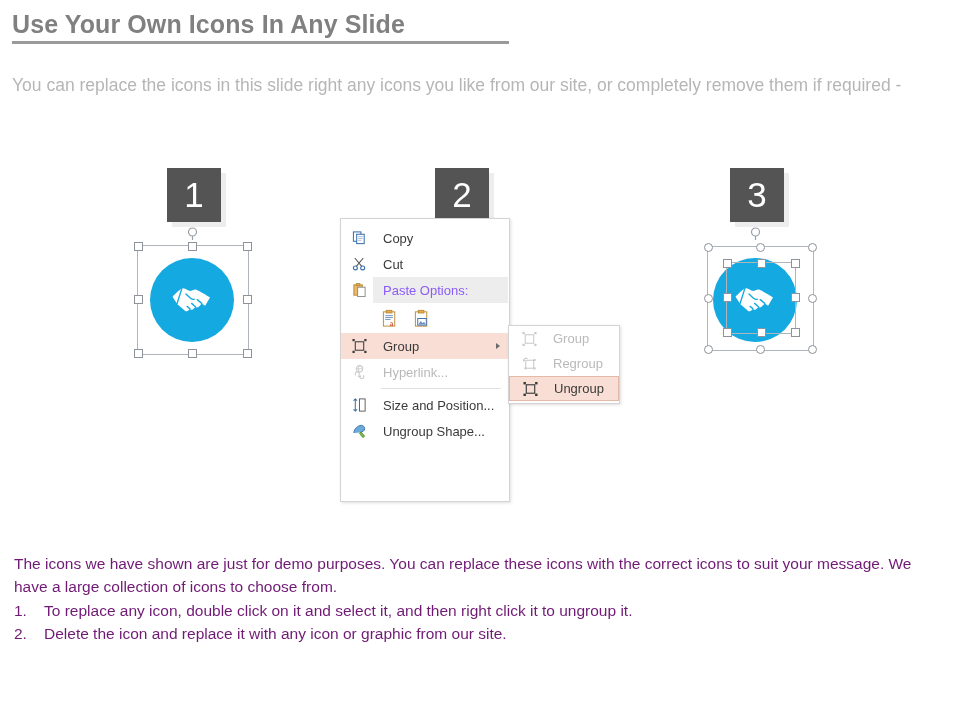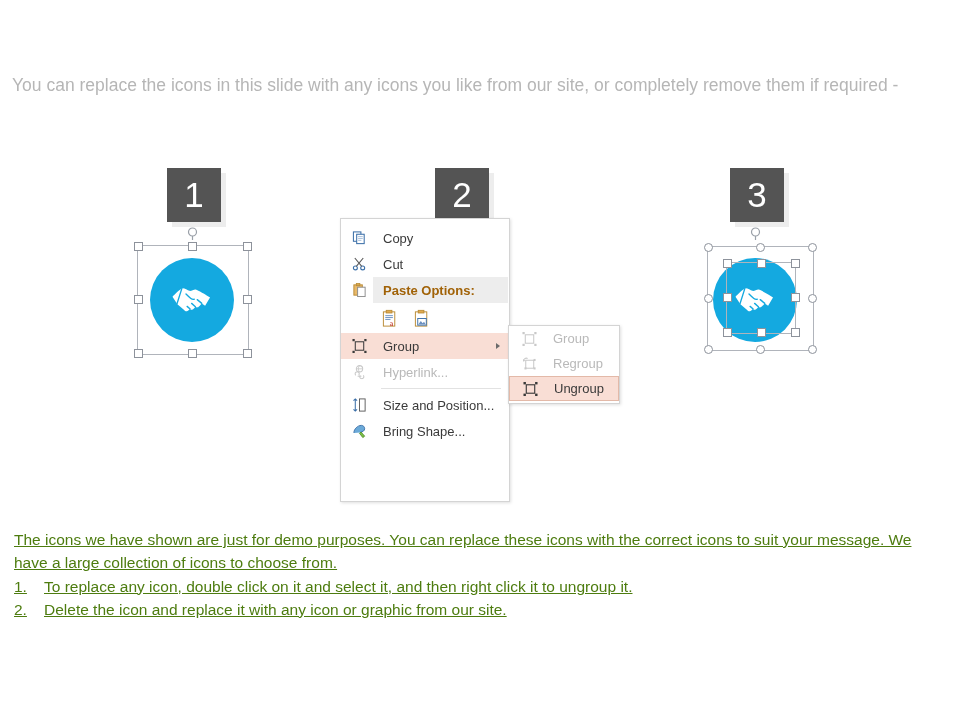--- a/index.html
+++ b/index.html
@@ -55,21 +55,21 @@
     border:1px solid #d4d4d4;
     box-shadow:1px 1px 3px rgba(0,0,0,.13);
   }
   .ctx-row{
     position:relative;display:flex;align-items:center;
     height:26px;font-size:13px;color:#3a3a3a;
     padding-left:42px;box-sizing:border-box;white-space:nowrap;
   }
   .ctx-row.dim{color:#b9b9b9;}
   .ctx-row.hl{background:#f9ded5;}
-  .ctx-row.hdr{font-weight:bold;color:#a16207;text-align:center;}
+  .ctx-row.hdr{font-weight:normal;color:#8b5cf6;text-align:center;}
   .ctx-row .ico{
     position:absolute;left:10px;top:50%;transform:translateY(-50%);
     width:17px;height:17px;display:flex;align-items:center;justify-content:center;
   }
   .ctx-row .ico svg{display:block;}
   .ctx-row .arrow{
     position:absolute;right:9px;top:50%;transform:translateY(-50%);
     width:0;height:0;border-left:4px solid #6b6b6b;
     border-top:3.5px solid transparent;border-bottom:3.5px solid transparent;
   }
@@ -90,34 +90,38 @@
     border:1px solid #d4d4d4;box-shadow:1px 1px 3px rgba(0,0,0,.13);
   }
   .submenu .ctx-row{height:25px;padding-left:44px;}
   .submenu .ctx-row.hl{
     background:#f9ded5;border:1px solid #e3b9a8;box-sizing:border-box;
   }
   .submenu .ctx-row .ico{left:12px;}
 
   
   .footer{
-    position:absolute;left:14px;top:528px;width:932px;
-    font-size:15.5px;color:#4d7c0f;line-height:1.5;text-decoration:underline;
+    position:absolute;left:14px;top:552px;width:932px;
+    font-size:15.5px;color:#701a75;line-height:1.5;
   }
   .footer p{margin:0;}
   .footer .li{display:flex;}
   .footer .li .num{width:30px;flex:none;}
 </style>
 </head>
 <body>
 
 <div class="slide">
 
-
-  <div class="subtitle">You can replace the icons in this slide with any icons you like from our site, or completely remove them if required -</div>
+  <div class="title-wrap">
+    <div class="title">Use Your Own Icons In Any Slide</div>
+    <div class="title-rule"></div>
+  </div>
+
+  <div class="subtitle">You can replace the icons in this slide right any icons you like from our site, or completely remove them if required -</div>
 
   <div class="item">
     <div class="badge" style="left:167px;top:168px;">
       <span>1</span>
     </div>
 
     <div class="rot-handle" style="left:186px;top:227px;">
       <svg width="13" height="13" viewBox="0 0 13 13">
         <circle cx="6.5" cy="5" r="4" fill="none" stroke="#9aa0a8" stroke-width="1.2"></circle>
         <path d="M6.5 9 L6.5 13" stroke="#9aa0a8" stroke-width="1.2"></path>
@@ -255,21 +259,21 @@
       <span>Size and Position...</span>
     </div>
 
     <div class="ctx-row">
       <span class="ico">
         <svg width="15" height="15" viewBox="0 0 16 16">
           <path d="M2 10 C2 6 6 2 10 2 C12 2 13.5 3.5 13.5 5.5 C13.5 8 11 9 9 9.5" fill="#6aa9d8" stroke="#3b6fa8" stroke-width="1"></path>
           <path d="M9.5 9 L13.5 13.5 L11.5 15 L8 10.5 Z" fill="#7ec243" stroke="#4b8a27" stroke-width="0.9"></path>
         </svg>
       </span>
-      <span>Bring Shape...</span>
+      <span>Ungroup Shape...</span>
     </div>
   </div>
 
   <div class="submenu" style="left:508px;top:325px;width:110px;height:77px;">
     <div class="ctx-row dim">
       <span class="ico">
         <svg width="15" height="15" viewBox="0 0 16 16">
           <rect x="3.5" y="3.5" width="9" height="9" fill="none" stroke="#c9c9c9" stroke-width="1.1"></rect>
           <rect x="0.5" y="0.5" width="2.4" height="2.4" fill="#c9c9c9"></rect>
           <rect x="13.1" y="0.5" width="2.4" height="2.4" fill="#c9c9c9"></rect>

